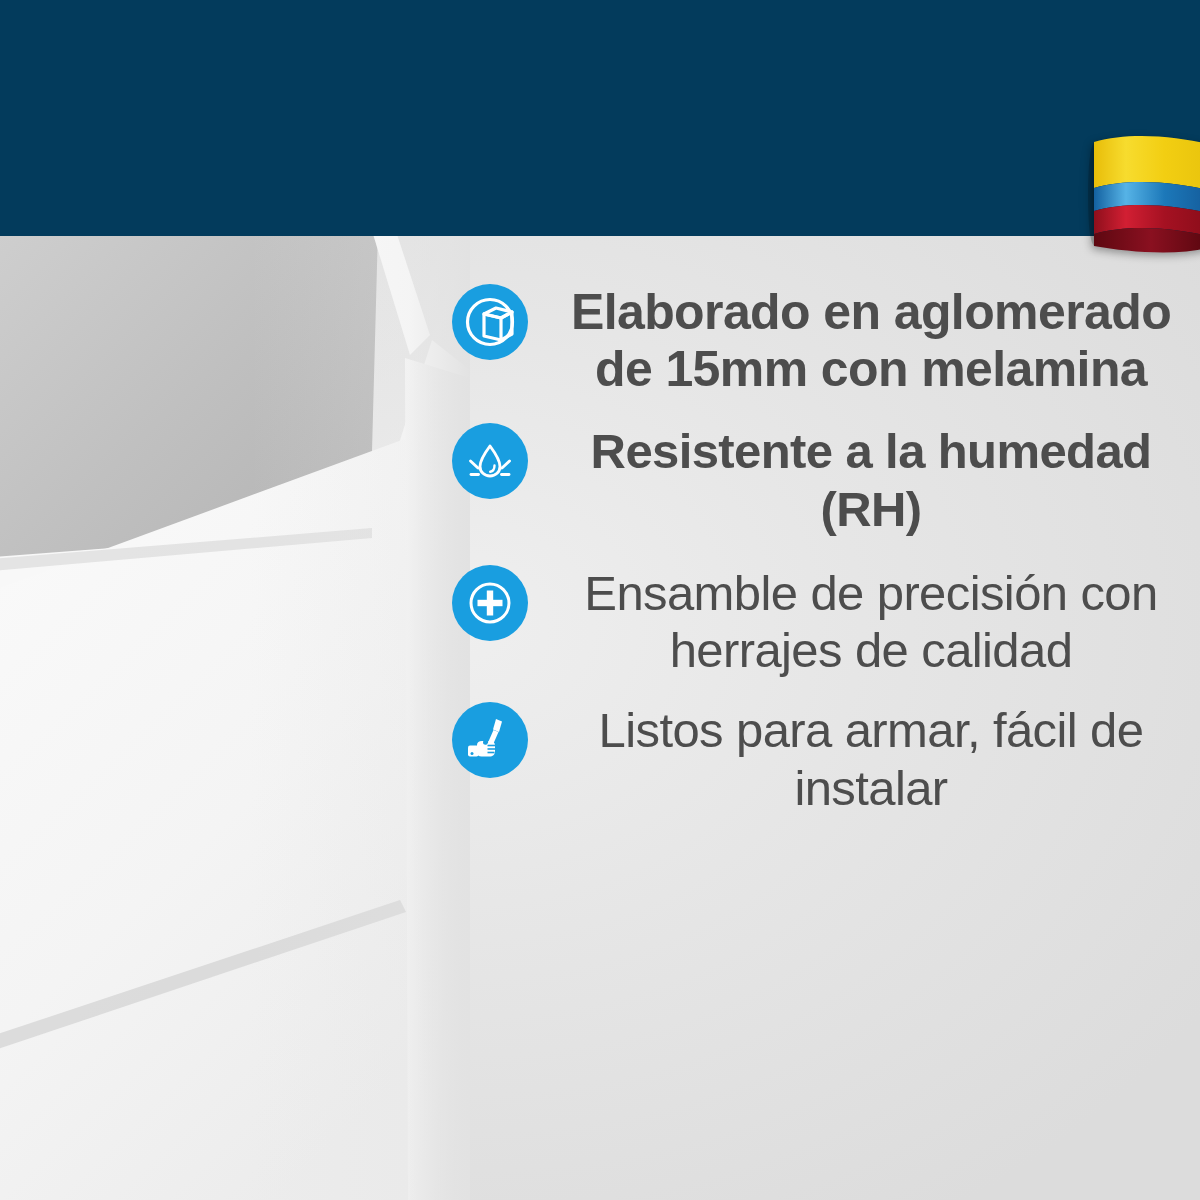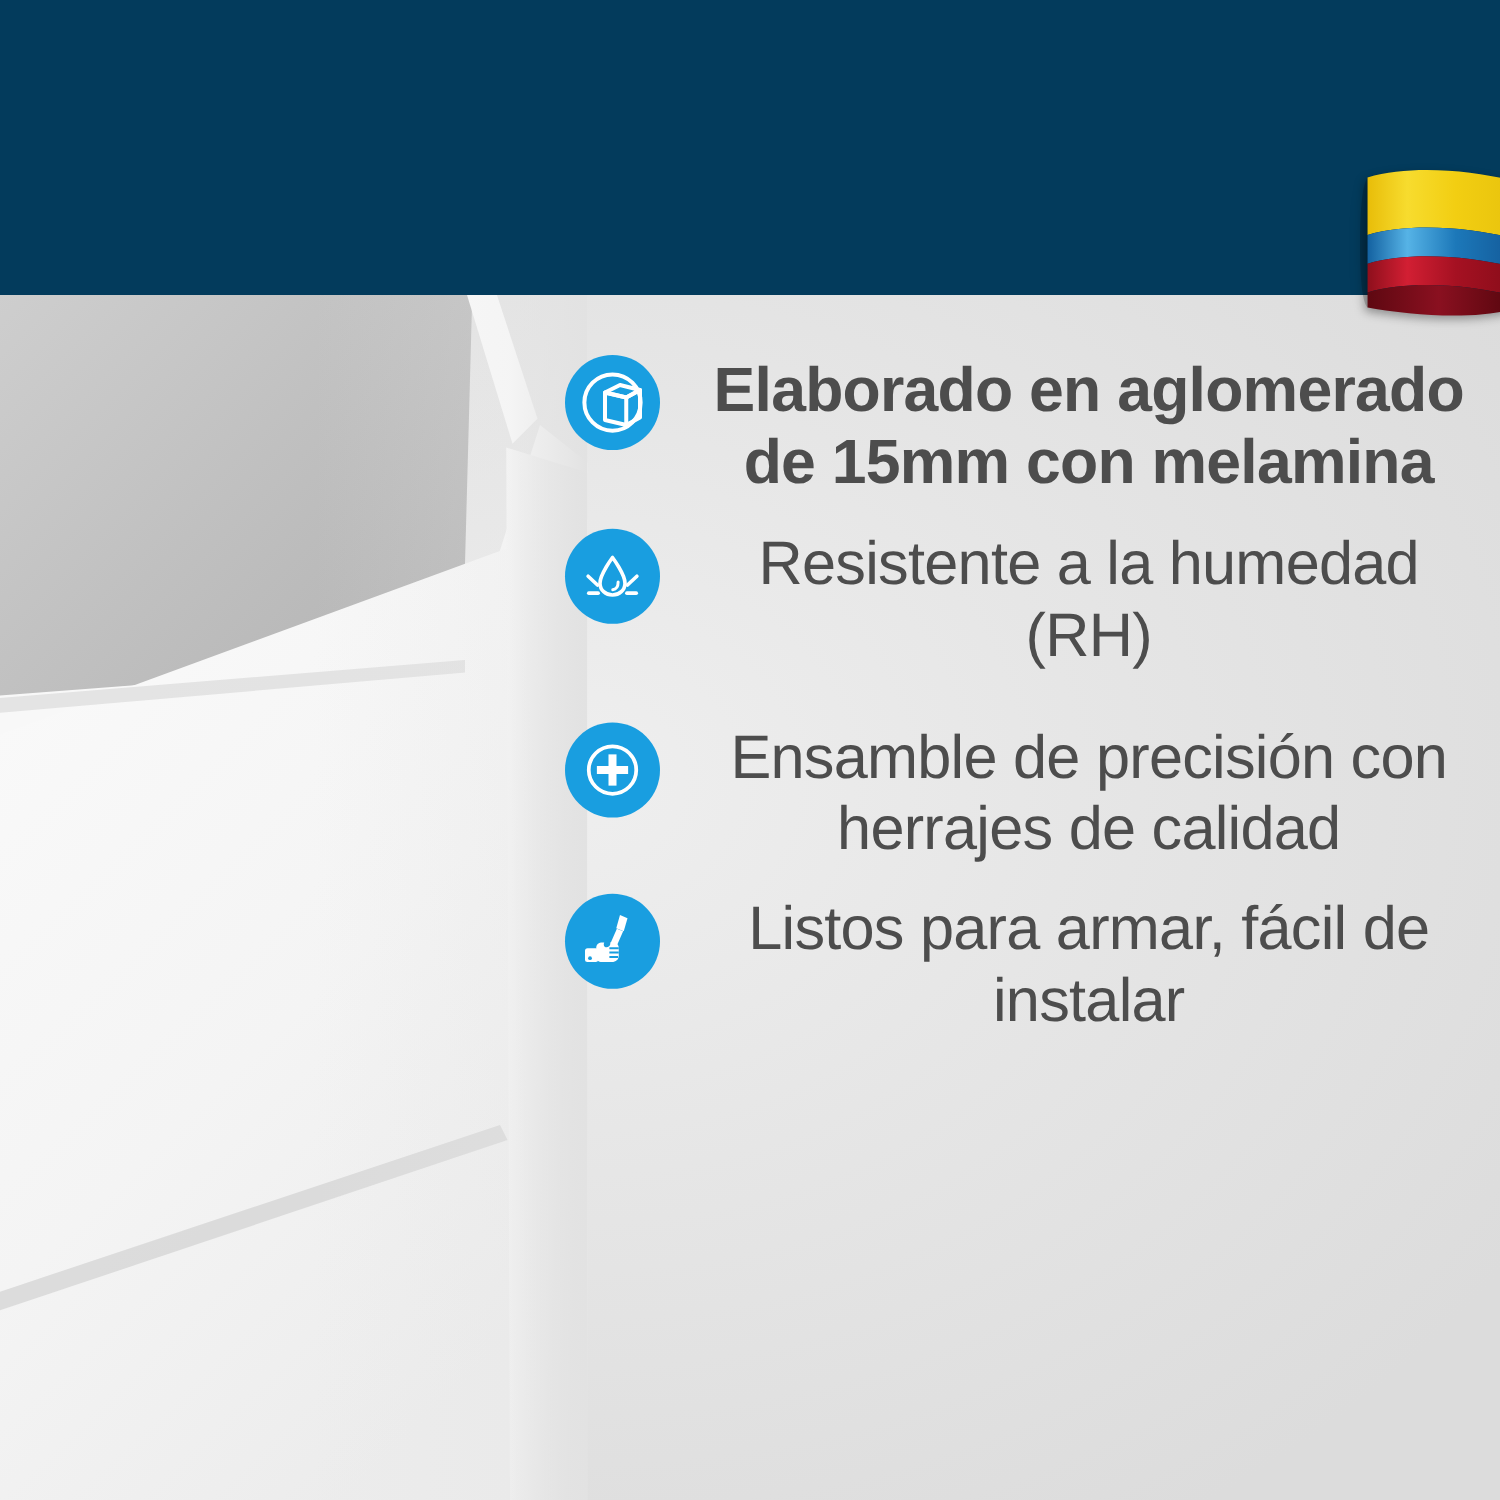--- a/index.html
+++ b/index.html
@@ -108,21 +108,21 @@
     padding-top: 2px;
   }
   .feature-text.strong {
     font-weight: bold;
     font-size: 50px;
     line-height: 1.13;
   }
 
   
   .row-0 { margin-bottom: 24px; }
-  .row-1 { margin-bottom: 37px; }
+  .row-1 { margin-bottom: 24px; font-weight: bold; }
   .row-2 { margin-bottom: 20px; margin-top: 16px; }
   .row-3 { margin-bottom: 12px; }
 </style>
 </head>
 <body>
 
 <div class="canvas">
 
   <div class="bg-gradient"></div>
 

